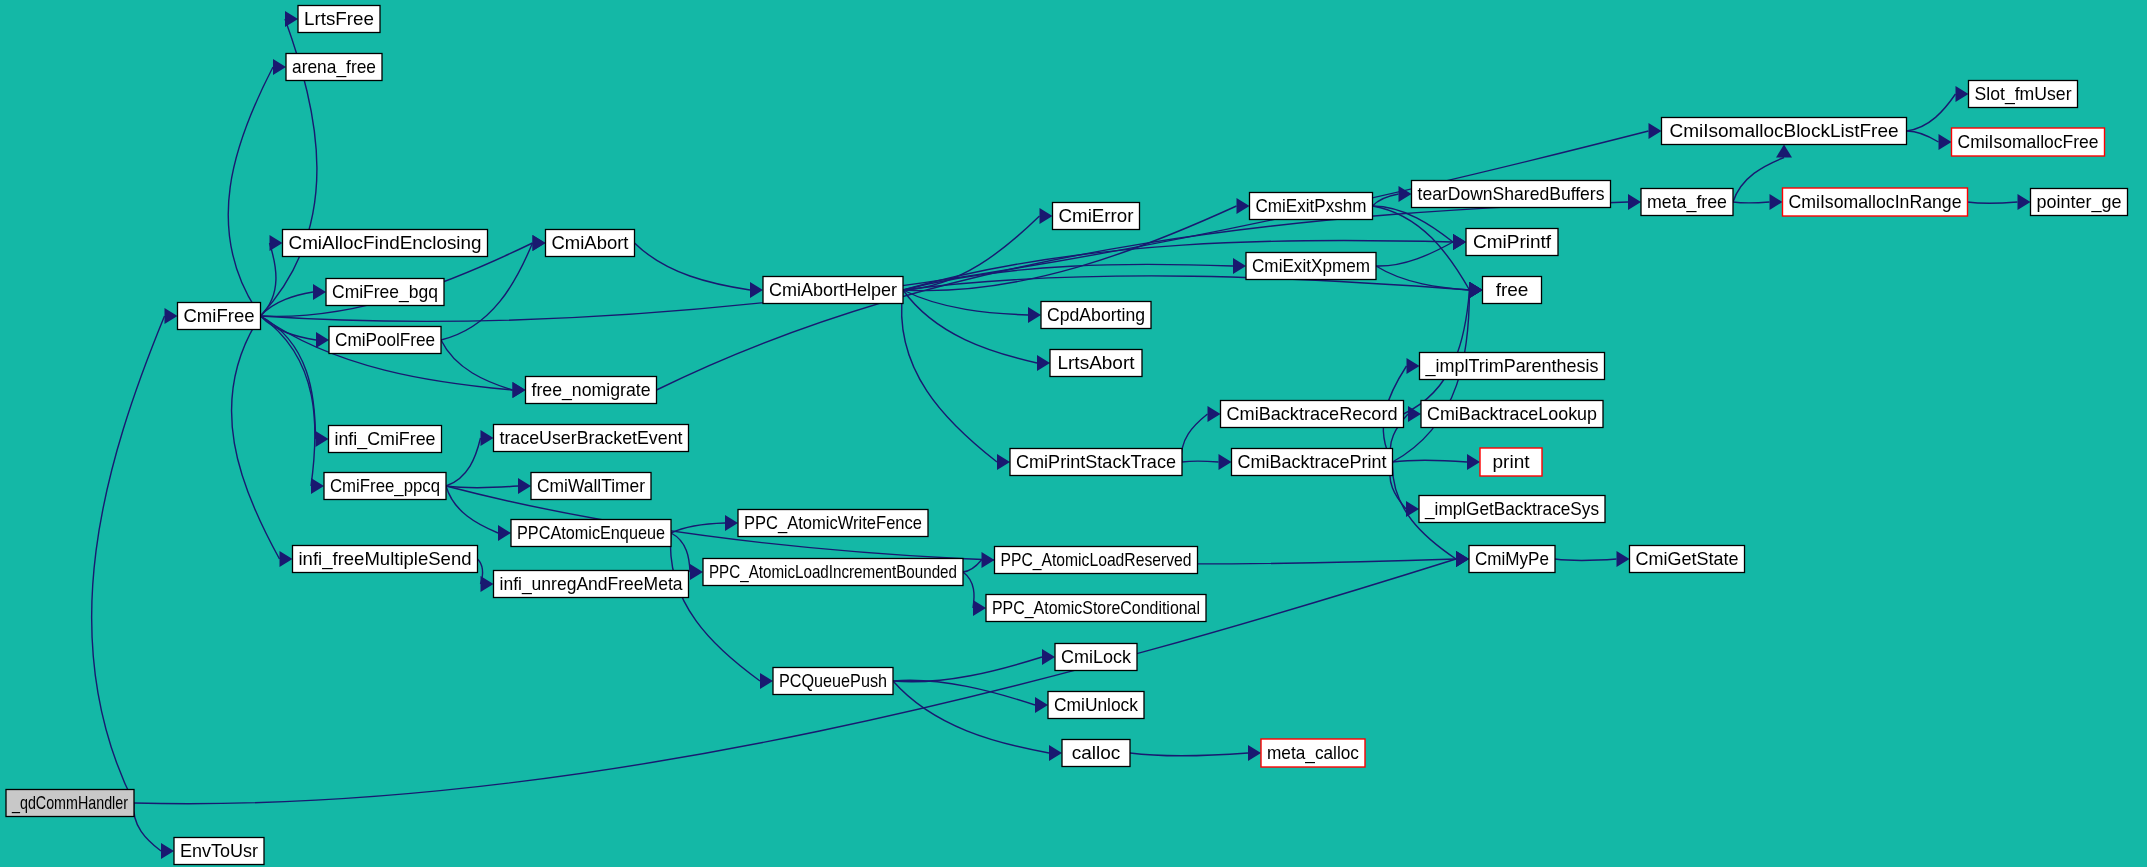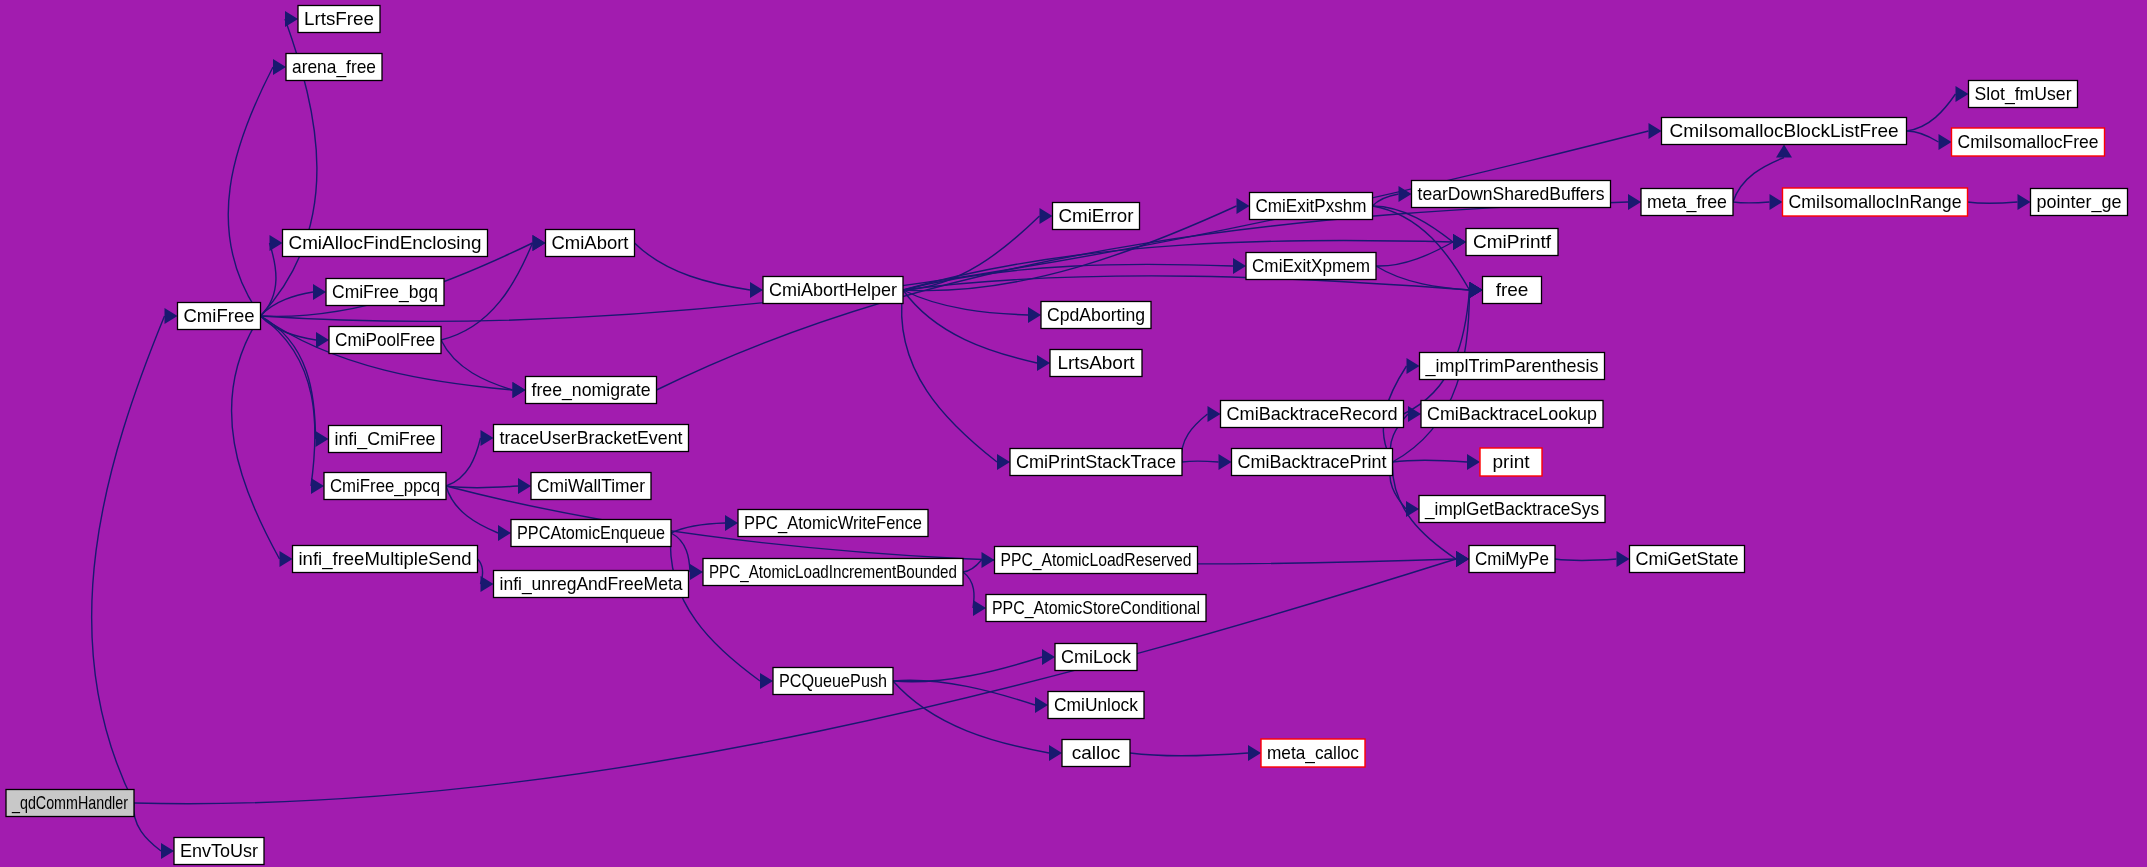--- a/index.html
+++ b/index.html
@@ -4,21 +4,21 @@
 <style>
   html, body {
     margin: 0;
     padding: 0;
     background: #ffffff;
   }
   #graph-root {
     position: relative;
     width: 2147px;
     height: 867px;
-    background: #a21caf;
+    background: #14b8a6;
     font-family: "Liberation Sans", sans-serif;
   }
   svg.graph-canvas {
     position: absolute;
     top: 0;
     left: 0;
     width: 2147px;
     height: 867px;
     overflow: visible;
   }

